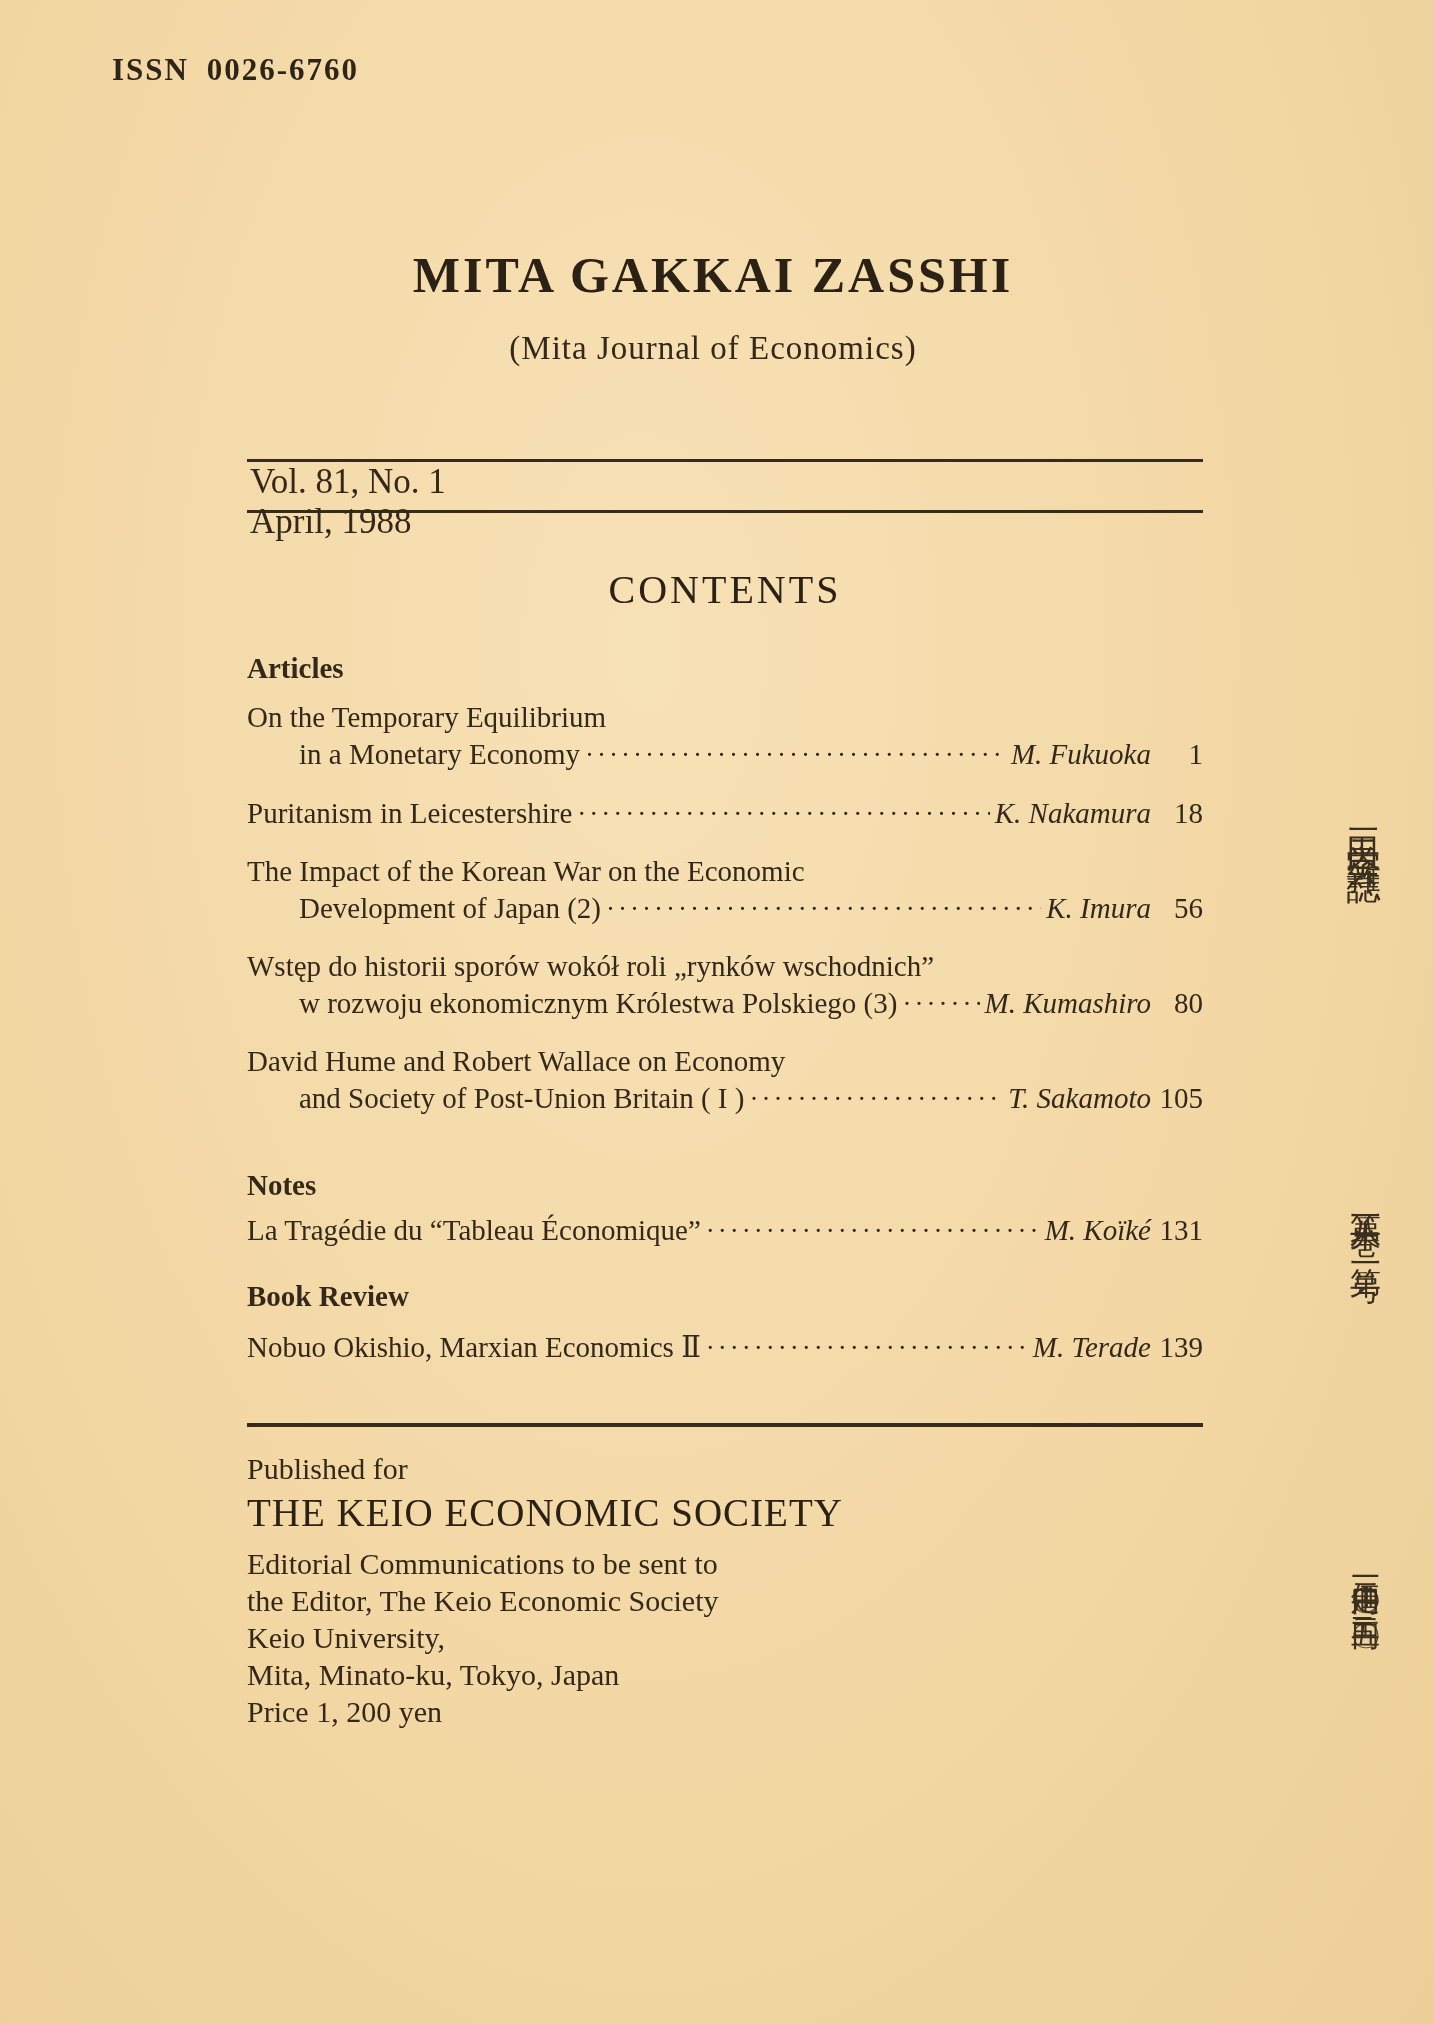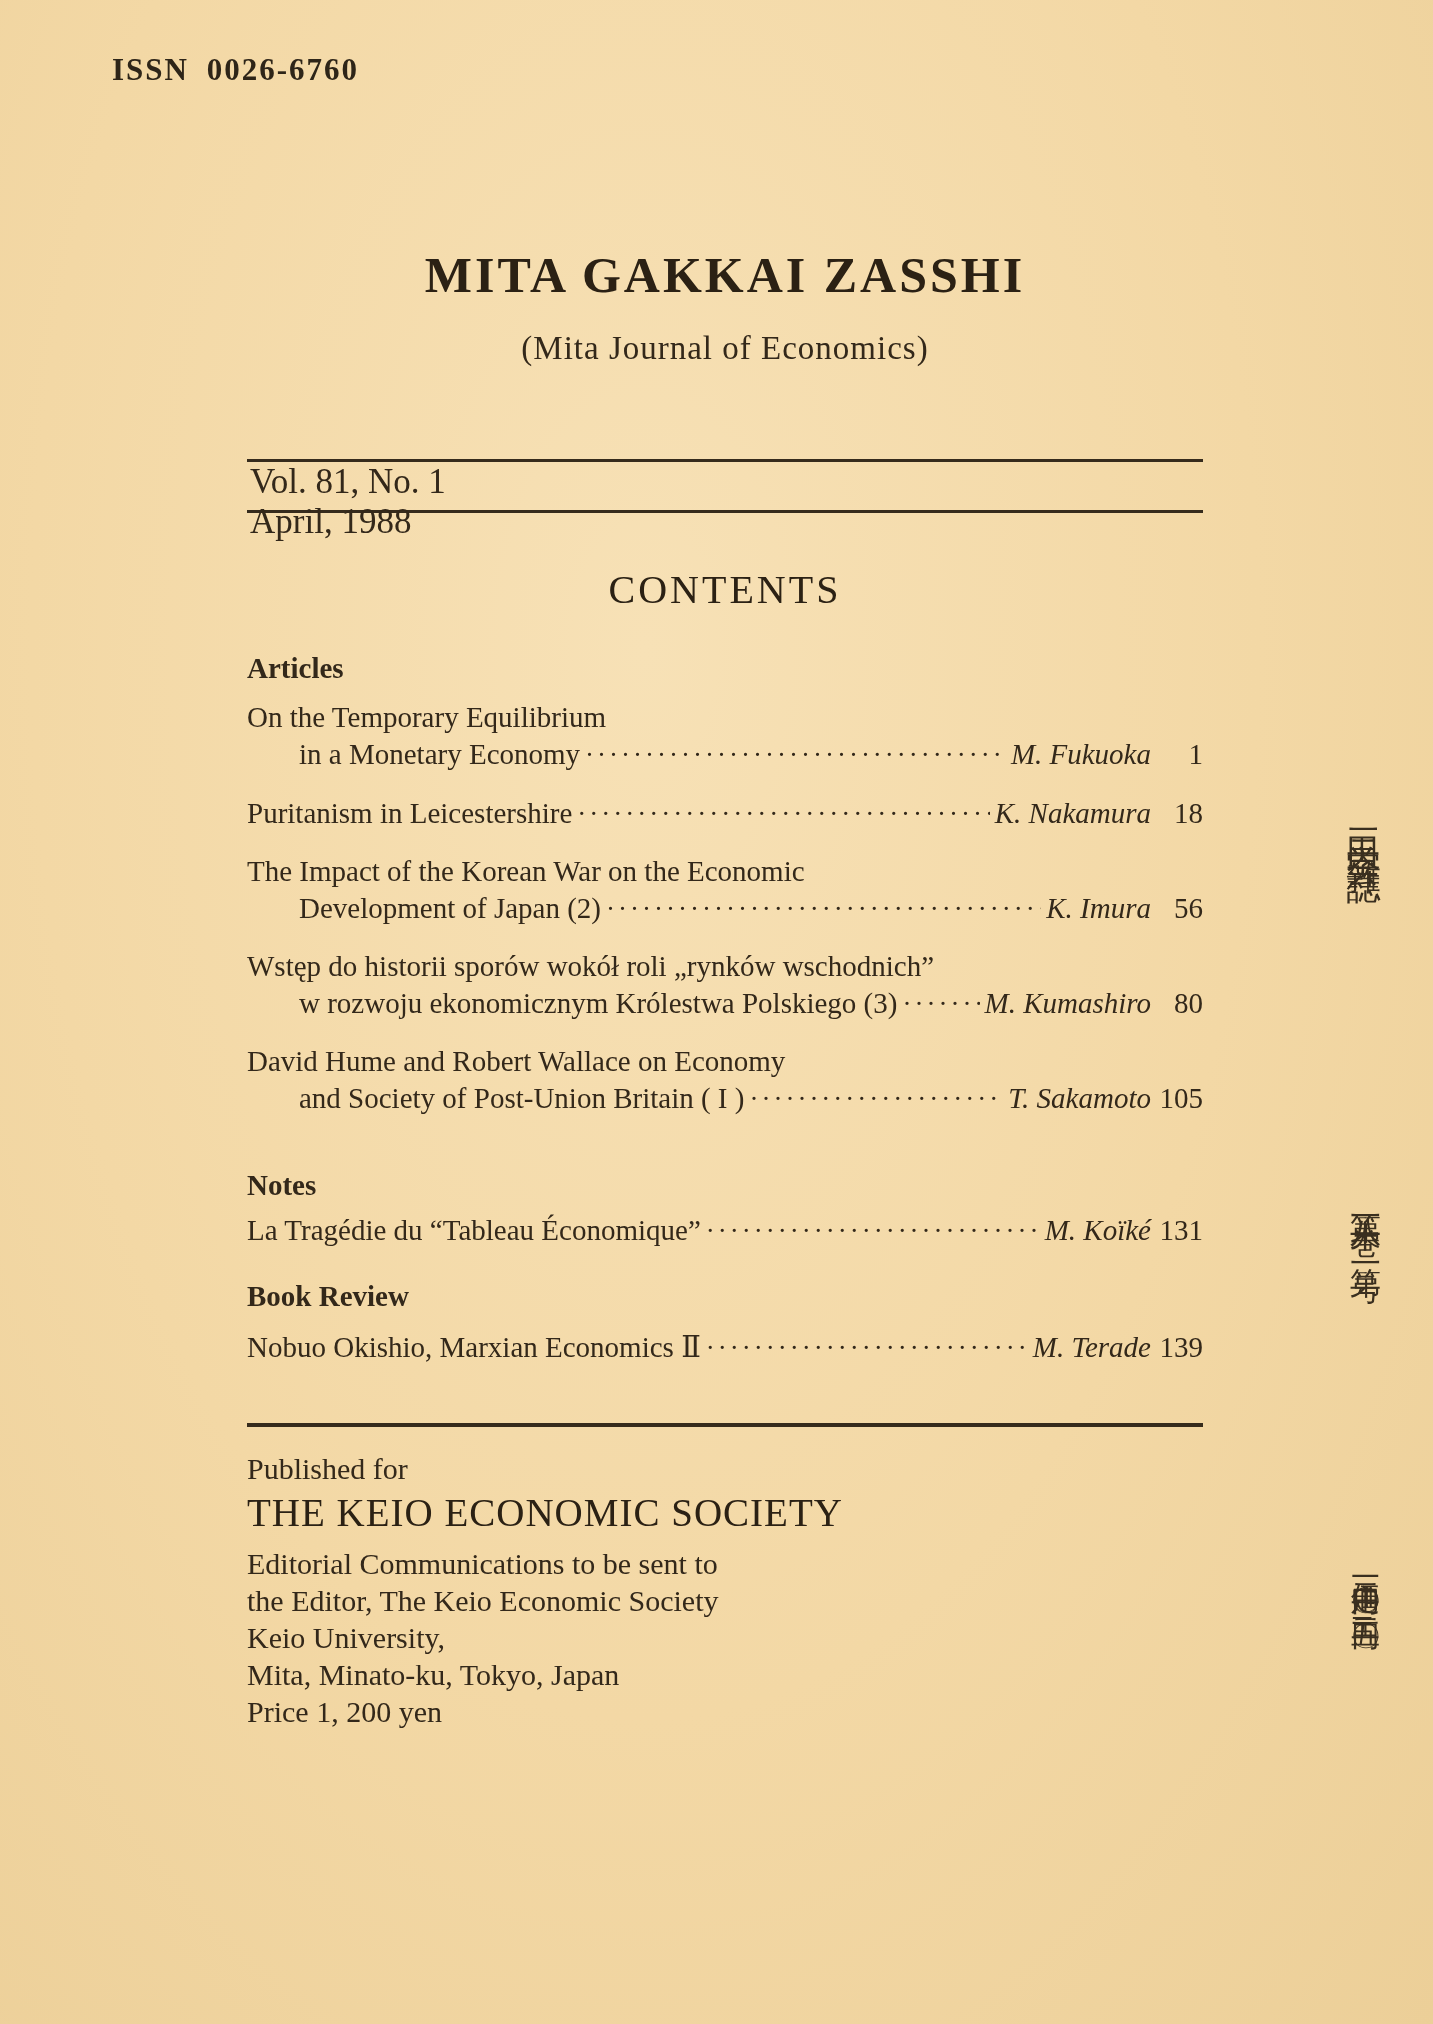--- a/index.html
+++ b/index.html
@@ -6,21 +6,21 @@
   .page {
     position:relative; width:1433px; height:2024px; overflow:hidden;
     background: radial-gradient(ellipse at 45% 32%, #f7e1b6 0%, #f3d8a5 55%, #eccf98 100%);
     font-family:"Liberation Serif","DejaVu Serif",serif;
     color:#33281a;
   }
   .issn {
     position:absolute; left:112px; top:52px;
     font-size:31px; font-weight:bold; letter-spacing:2px; word-spacing:8px; color:#2e2518;
   }
-  .masthead { position:absolute; left:247px; top:246px; width:956px; text-align:center; }
+  .masthead { position:absolute; left:235px; top:246px; width:956px; text-align:center; }
   .journal-title { font-size:50px; font-weight:bold; letter-spacing:3px; color:#2b2114; }
   .journal-subtitle { margin-top:26px; font-size:33px; letter-spacing:1px; }
   .vol-band {
     position:absolute; left:247px; top:459px; width:956px; height:54px; box-sizing:border-box;
     border-top:3px solid #362b1c; border-bottom:3px solid #362b1c;
     display:flex; justify-content:space-between; align-items:flex-start;
     font-size:35px; padding:0 3px;flex-direction:column;
   }
   .contents-heading {
     position:absolute; left:247px; top:566px; width:956px; text-align:center;

